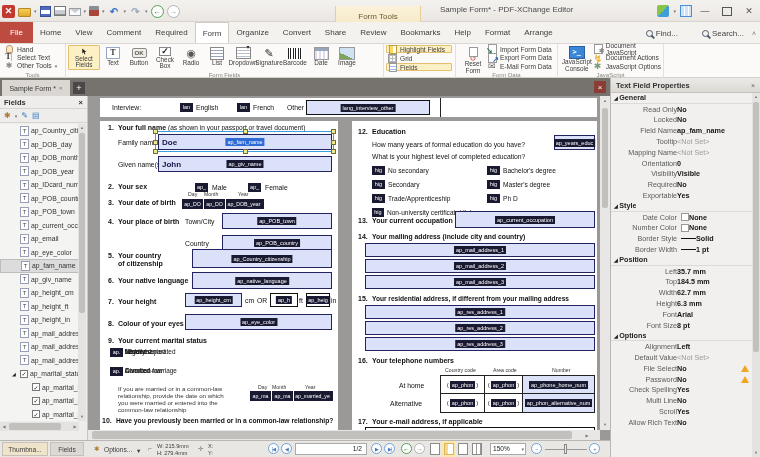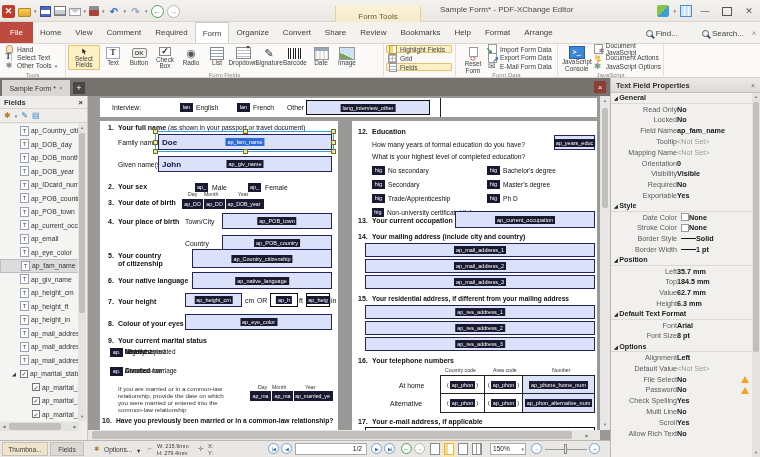--- a/index.html
+++ b/index.html
@@ -1007,21 +1007,21 @@
         </div>
 
         <div class="prow" data-kind="swatch">
           <span class="plabel">Date Color</span>
           <span class="pdeco"></span>
           <span class="pvalue">None</span>
 
         </div>
 
         <div class="prow" data-kind="swatch">
-          <span class="plabel">Stroke Color</span>
+          <span class="plabel">Number Color</span>
           <span class="pdeco"></span>
           <span class="pvalue">None</span>
 
         </div>
 
         <div class="prow" data-kind="line">
           <span class="plabel">Border Style</span>
           <span class="pdeco"></span>
           <span class="pvalue">Solid</span>
 
@@ -1049,39 +1049,33 @@
         </div>
 
         <div class="prow">
           <span class="plabel">Top</span>
 
           <span class="pvalue">184.5 mm</span>
 
         </div>
 
         <div class="prow">
-          <span class="plabel">Value</span>
+          <span class="plabel">Width</span>
 
           <span class="pvalue">62.7 mm</span>
 
         </div>
 
         <div class="prow">
           <span class="plabel">Height</span>
 
           <span class="pvalue">6.3 mm</span>
 
         </div>
 
-        <div class="prow" data-t="hdr">
-          <span class="plabel">Default Text Format</span>
-
-          <span class="pvalue"></span>
-
-        </div>
 
         <div class="prow">
           <span class="plabel">Font</span>
 
           <span class="pvalue">Arial</span>
 
         </div>
 
         <div class="prow">
           <span class="plabel">Font Size</span>

